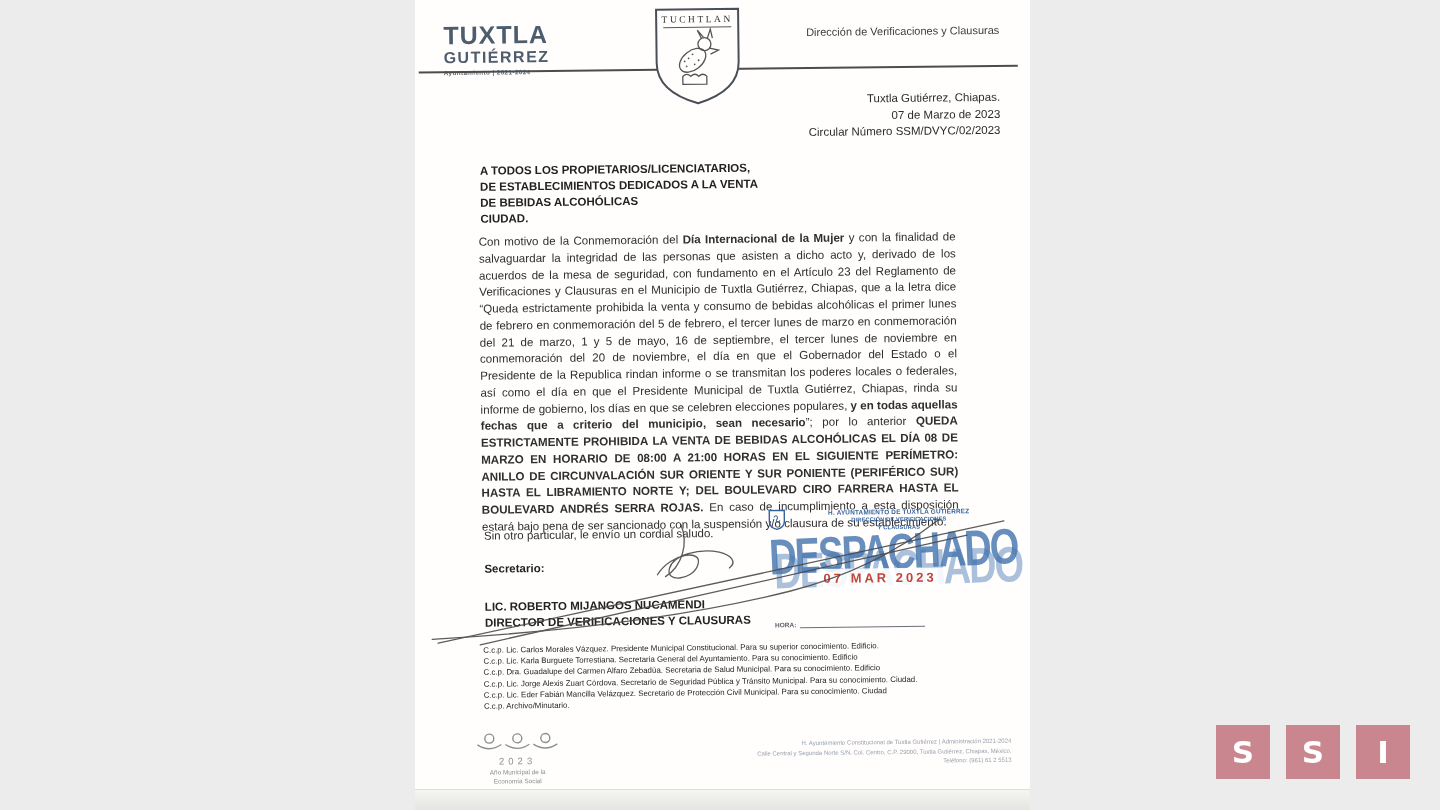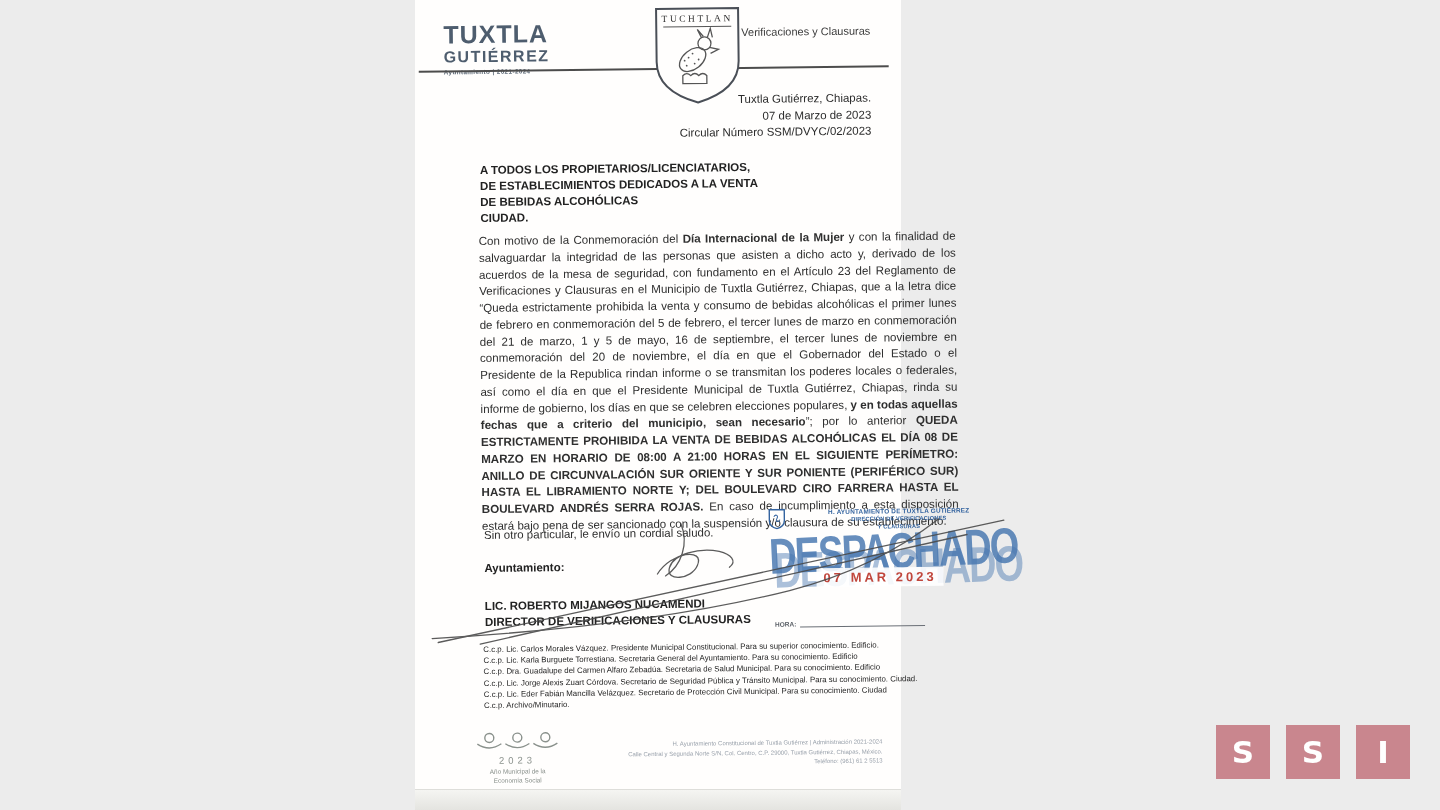--- a/index.html
+++ b/index.html
@@ -1,19 +1,19 @@
 <!DOCTYPE html>
 <html><head>
 <meta charset="utf-8">
 <style>
   * { margin:0; padding:0; box-sizing:border-box; }
   html,body { width:1440px; height:810px; overflow:hidden; }
   body { background:#ececec; font-family:"Liberation Sans", sans-serif; position:relative; }
 
-  .doc-page { position:absolute; left:415px; top:0; width:486px; height:810px; background:#fffefd; }
+  .doc-page { position:absolute; left:415px; top:0; width:615px; height:810px; background:#fffefd; }
   .scan-tilt { position:absolute; inset:0; transform:rotate(-0.65deg); transform-origin:50% 55%; }
 
   
   .brand { position:absolute; left:33px; top:20px; color:#4e5d6e; line-height:1; }
   .brand-l1 { font-size:25px; font-weight:bold; letter-spacing:1px; }
   .brand-l2 { font-size:16px; font-weight:bold; letter-spacing:1.5px; margin-top:2px; }
   .brand-l3 { font-size:6.3px; font-weight:bold; letter-spacing:0.4px; margin-top:4px; color:#5a6775; }
 
   .head-rule { position:absolute; left:8px; right:8px; top:68px; border-top:2.5px solid #4c4c4c; z-index:1; }
   .crest { position:absolute; left:232px; top:4px; z-index:2; }
@@ -111,21 +111,21 @@
     <div class="recipient">
         <div>A TODOS LOS PROPIETARIOS/LICENCIATARIOS,</div>
         <div>DE ESTABLECIMIENTOS DEDICADOS A LA VENTA</div>
         <div>DE BEBIDAS ALCOHÓLICAS</div>
         <div>CIUDAD.</div>
       </div>
 
     <div class="body-par"><span>Con motivo de la Conmemoración del </span><span style="font-weight: bold;">Día Internacional de la Mujer</span><span> y con la finalidad de salvaguardar la integridad de las personas que asisten a dicho acto y, derivado de los acuerdos de la mesa de seguridad, con fundamento en el Artículo 23 del Reglamento de Verificaciones y Clausuras en el Municipio de Tuxtla Gutiérrez, Chiapas, que a la letra dice “Queda estrictamente prohibida la venta y consumo de bebidas alcohólicas el primer lunes de febrero en conmemoración del 5 de febrero, el tercer lunes de marzo en conmemoración del 21 de marzo, 1 y 5 de mayo, 16 de septiembre, el tercer lunes de noviembre en conmemoración del 20 de noviembre, el día en que el Gobernador del Estado o el Presidente de la Republica rindan informe o se transmitan los poderes locales o federales, así como el día en que el Presidente Municipal de Tuxtla Gutiérrez, Chiapas, rinda su informe de gobierno, los días en que se celebren elecciones populares, </span><span style="font-weight: bold;">y en todas aquellas fechas que a criterio del municipio, sean necesario</span><span>”; por lo anterior </span><span style="font-weight: bold;">QUEDA ESTRICTAMENTE PROHIBIDA LA VENTA DE BEBIDAS ALCOHÓLICAS EL DÍA 08 DE MARZO EN HORARIO DE 08:00 A 21:00 HORAS EN EL SIGUIENTE PERÍMETRO: ANILLO DE CIRCUNVALACIÓN SUR ORIENTE Y SUR PONIENTE (PERIFÉRICO SUR) HASTA EL LIBRAMIENTO NORTE Y; DEL BOULEVARD CIRO FARRERA HASTA EL BOULEVARD ANDRÉS SERRA ROJAS.</span><span> En caso de incumplimiento a esta disposición estará bajo pena de ser sancionado con la suspensión y/o clausura de su establecimiento.</span></div>
 
     <div class="closing">Sin otro particular, le envío un cordial saludo.</div>
-    <div class="salute">Ayuntamiento:</div>
+    <div class="salute">Secretario:</div>
 
     <div class="signer">
       <div>LIC. ROBERTO MIJANGOS NUCAMENDI</div>
       <div>DIRECTOR DE VERIFICACIONES Y CLAUSURAS</div>
     </div>
 
     <div class="signature">
       <svg width="590" height="128" viewBox="0 0 590 128">
         <g stroke="#4a4a4a" stroke-width="1.3" fill="none" stroke-linecap="round" opacity="0.9">
           <path d="M520 4 C470 42 420 62 370 74 C270 98 140 112 12 118"></path>

